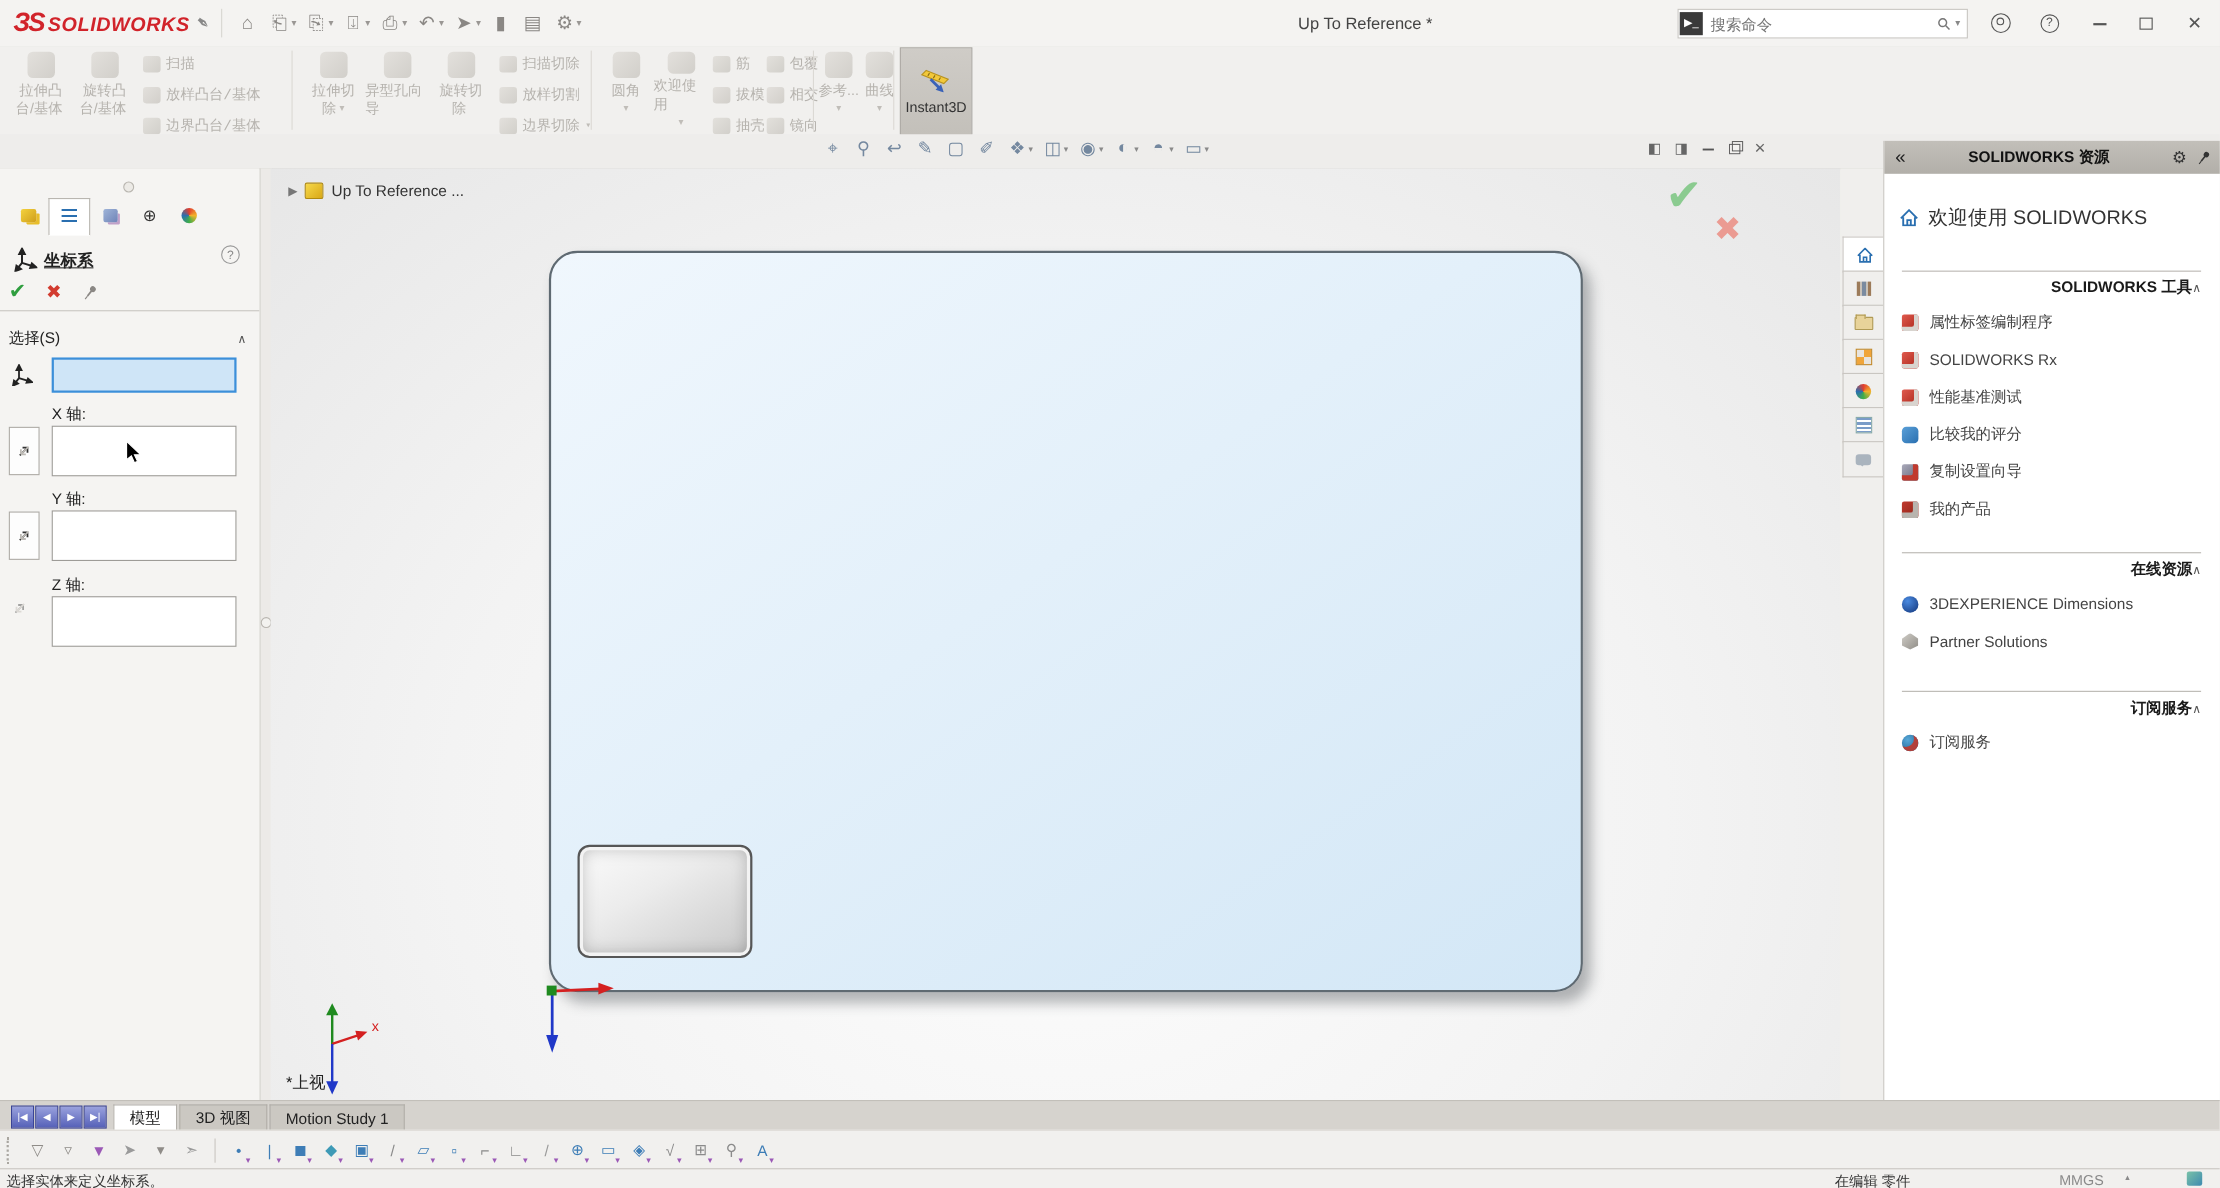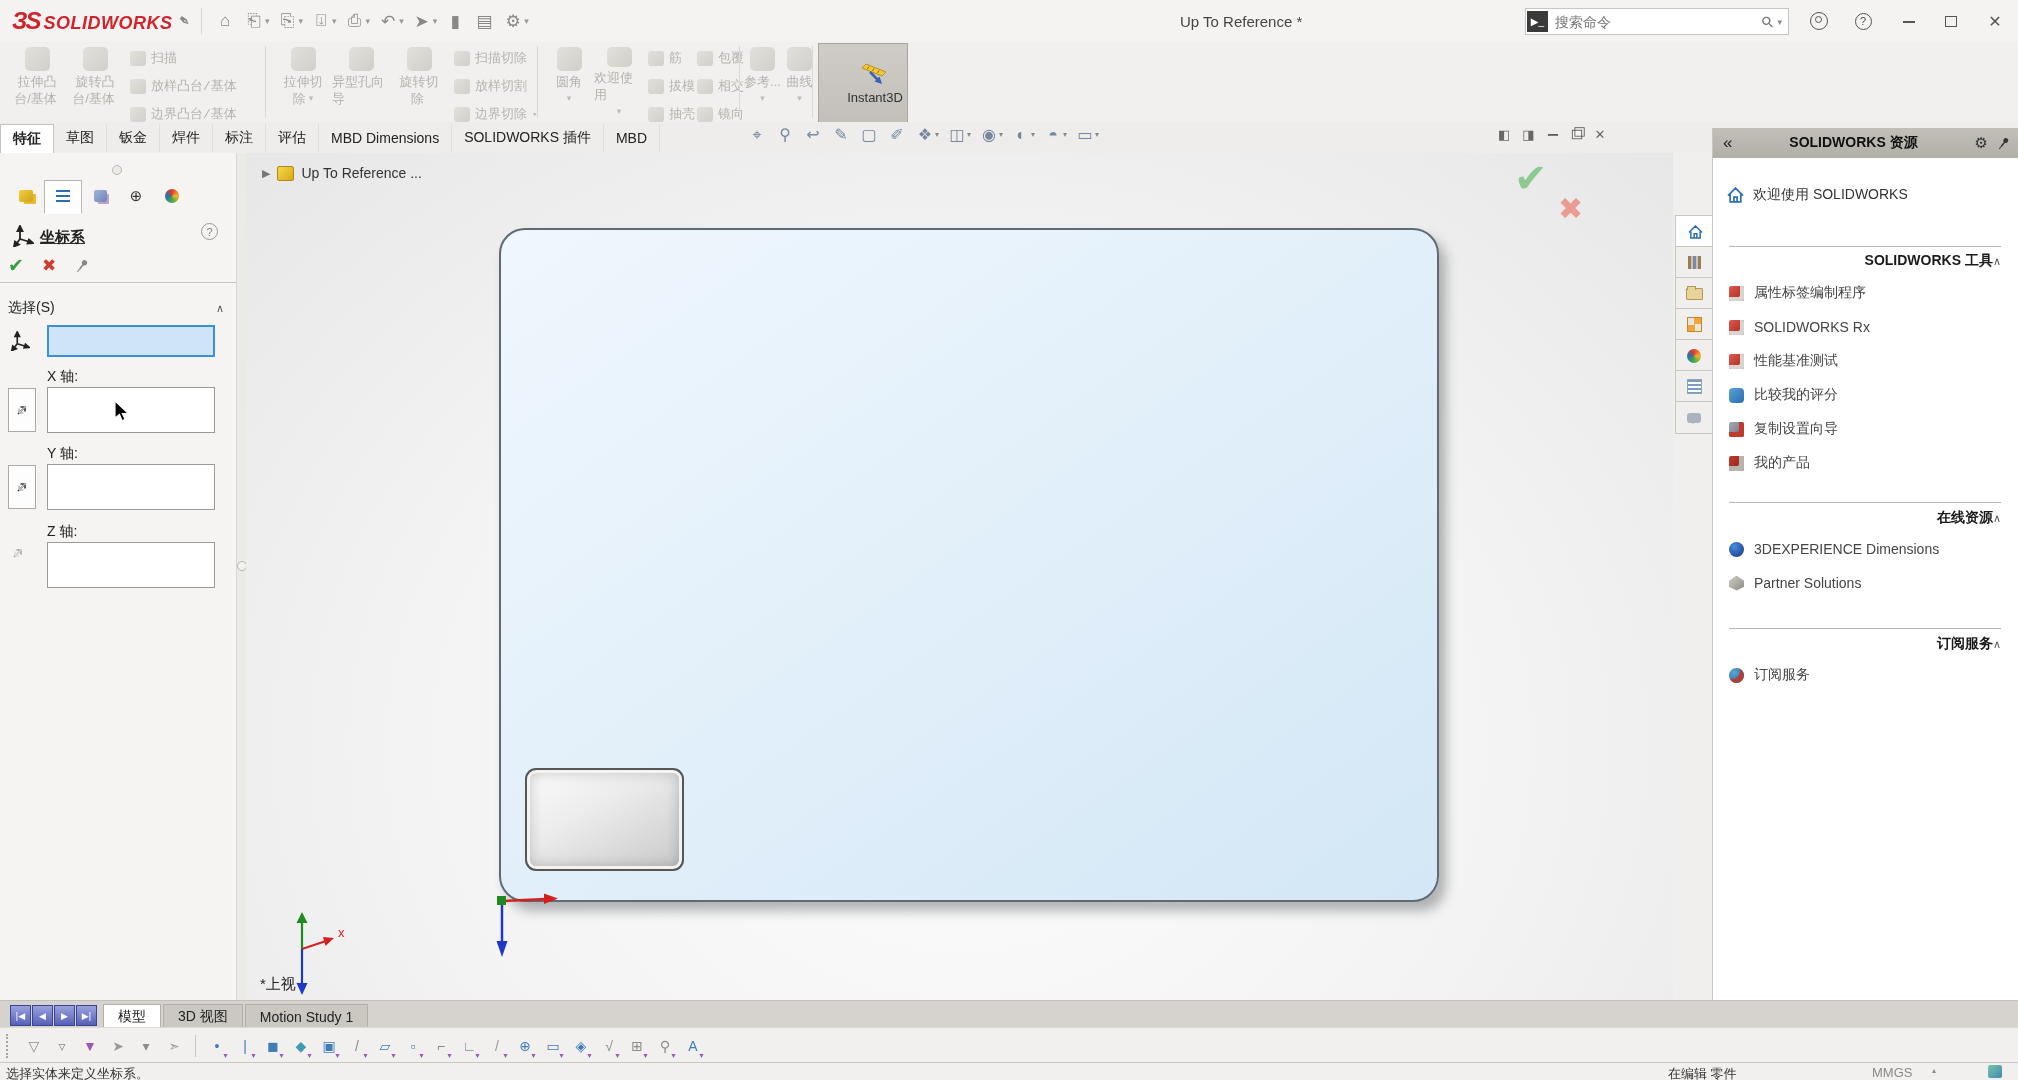--- a/index.html
+++ b/index.html
@@ -36,21 +36,21 @@
   .rdiv{position:absolute;top:4px;height:72px;width:1px;background:#ddդad9;background:#dbd9d4;}
   .rgroup{position:absolute;top:2px;height:76px;display:flex;align-items:stretch;}
   .bigbtn{width:58px;display:flex;flex-direction:column;align-items:center;justify-content:flex-start;color:#b6b3ae;font-size:13px;line-height:17px;padding-top:3px;}
   .bigbtn .ricon{margin-bottom:2px;}
   .ricon{width:25px;height:24px;border-radius:5px;background:linear-gradient(135deg,#dedbd6,#c7c4be);opacity:.75;}
   .ricon.sm{width:16px;height:15px;border-radius:3px;flex:0 0 auto;}
   .rcol{display:flex;flex-direction:column;justify-content:space-between;padding:4px 0 6px 2px;font-family:Liberation Mono, monospace;}
   .rrow{display:flex;align-items:center;gap:5px;font-size:13px;color:#b6b3ae;height:20px;white-space:nowrap;}
   .bl2{display:flex;align-items:center;gap:3px;}
   .caret{font-size:9px;color:#c0bdb8;}
-  #instant3d{position:absolute;left:818px;top:1px;width:64px;height:78px;background:linear-gradient(#cfccc7,#c3c0ba);border:1px solid #a9a6a0;display:flex;flex-direction:column;align-items:center;justify-content:center;gap:6px;padding-left:24px;}
+  #instant3d{position:absolute;left:818px;top:1px;width:64px;height:78px;background:linear-gradient(#cfccc7,#c3c0ba);border:1px solid #a9a6a0;display:flex;flex-direction:column;align-items:center;justify-content:center;gap:6px;}
   #instant3d span{font-size:13px;color:#333;}
   
   #tabrow{left:0;top:122px;width:2018px;height:31px;background:#eeedeb;border-bottom:1px solid #cfccc7;}
   #cmtabs{position:absolute;left:0;top:2px;height:29px;display:flex;}
   .ctab{padding:0 12px;height:28px;display:flex;align-items:center;font-size:14px;color:#222;border-right:1px solid #e0ded9;white-space:nowrap;}
   .ctab.active{background:#fff;border:1px solid #c6c3be;border-bottom:none;font-weight:bold;}
   #headsup{position:absolute;left:745px;top:3px;display:flex;align-items:center;gap:4px;}
   .huwrap{display:flex;align-items:center;padding:0 2px;}
   .huico{font-size:16px;color:#74889f;width:20px;text-align:center;}
   .hucaret{font-size:8px;color:#8a8a8a;}
@@ -108,21 +108,21 @@
   .palette-ico{width:13px;height:13px;background:conic-gradient(#f0a53a 0 25%,#e8e4de 0 50%,#f0a53a 0 75%,#e8e4de 0);border:1px solid #c28a2e;}
   .props-ico{width:13px;height:13px;background:repeating-linear-gradient(#7a9cc8 0 2px,#fff 2px 4px);border:1px solid #8aa;}
   .forum-ico{width:14px;height:10px;background:#aab4be;border-radius:3px;position:relative;}
   .forum-ico:after{content:"";position:absolute;left:3px;bottom:-4px;border:3px solid transparent;border-top-color:#aab4be;}
   #taskpane{left:1712px;top:128px;width:306px;height:872px;background:#fff;border-left:1px solid #c9c6c1;}
   #tp-header{position:absolute;left:0;top:0;width:306px;height:30px;background:linear-gradient(#c2bfb9,#b2afa9);display:flex;align-items:center;}
   #tp-header .back{font-size:17px;color:#222;margin-left:10px;}
   #tp-header .ttl{flex:1;text-align:center;font-size:14px;font-weight:bold;color:#111;}
   #tp-header .gear{font-size:15px;color:#333;margin-right:8px;}
   #tp-header svg{transform:rotate(38deg);margin-right:8px;}
-  #tp-welcome{position:absolute;left:14px;top:58px;display:flex;align-items:center;gap:9px;font-size:14px;color:#333;}
+  #tp-welcome{position:absolute;left:14px;top:58px;display:flex;align-items:center;gap:9px;font-size:18px;color:#333;}
   .tp-hr{position:absolute;left:16px;width:272px;border-top:1px solid #b9b6b1;}
   .tp-sec{position:absolute;left:16px;width:272px;display:flex;justify-content:flex-end;align-items:center;font-size:14px;font-weight:bold;color:#1a1a1a;}
   .tp-sec .chev{color:#555;font-size:11px;font-weight:normal;}
   .tp-items{position:absolute;left:16px;width:280px;display:flex;flex-direction:column;}
   .tp-item{display:flex;align-items:center;gap:10px;height:34px;font-size:14px;color:#444;}
   .tpico{width:15px;height:15px;border-radius:2px;flex:0 0 auto;}
   .ic-tabbuilder,.ic-rx,.ic-bench{background:linear-gradient(135deg,#e05a4e,#a82418);box-shadow:inset -4px -4px 0 #d8d4cf;}
   .ic-compare{background:linear-gradient(135deg,#5aa0d8,#2a6fb0);border-radius:4px;}
   .ic-copy{background:linear-gradient(135deg,#aab,#667);box-shadow:inset -5px -5px 0 #c03a2e;}
   .ic-products{background:linear-gradient(135deg,#c03a2e,#8c2015);box-shadow:inset -5px -5px 0 #b8b4ae;}
@@ -400,32 +400,20 @@
         <line x1="14" y1="6.5" x2="12.5" y2="9" stroke="#8a6d12"></line>
         <line x1="19" y1="8.5" x2="17.5" y2="11" stroke="#8a6d12"></line>
       <path d="M10 10 L20 20" stroke="#3a62b8" stroke-width="2.5"></path>
         <polygon points="22,22 19.5,14.5 14.5,19.5" fill="#3a62b8"></polygon>
     </svg>
     <span>Instant3D</span>
   </div>
 </div>
 
 <div class="abs" id="tabrow">
-  <div id="cmtabs">
-
-  <div class="ctab active">特征</div>
-      <div class="ctab">草图</div>
-      <div class="ctab">钣金</div>
-      <div class="ctab">焊件</div>
-      <div class="ctab">标注</div>
-      <div class="ctab">评估</div>
-      <div class="ctab">MBD Dimensions</div>
-      <div class="ctab">SOLIDWORKS 插件</div>
-      <div class="ctab">MBD</div>
-    </div>
   <div id="headsup">
 
       <span class="huwrap">
         <span class="huico zoom-to-fit-icon">⌖</span>
         <span class="hucaret"></span>
       </span>
 
       <span class="huwrap">
         <span class="huico zoom-to-area-icon">⚲</span>
         <span class="hucaret"></span>

